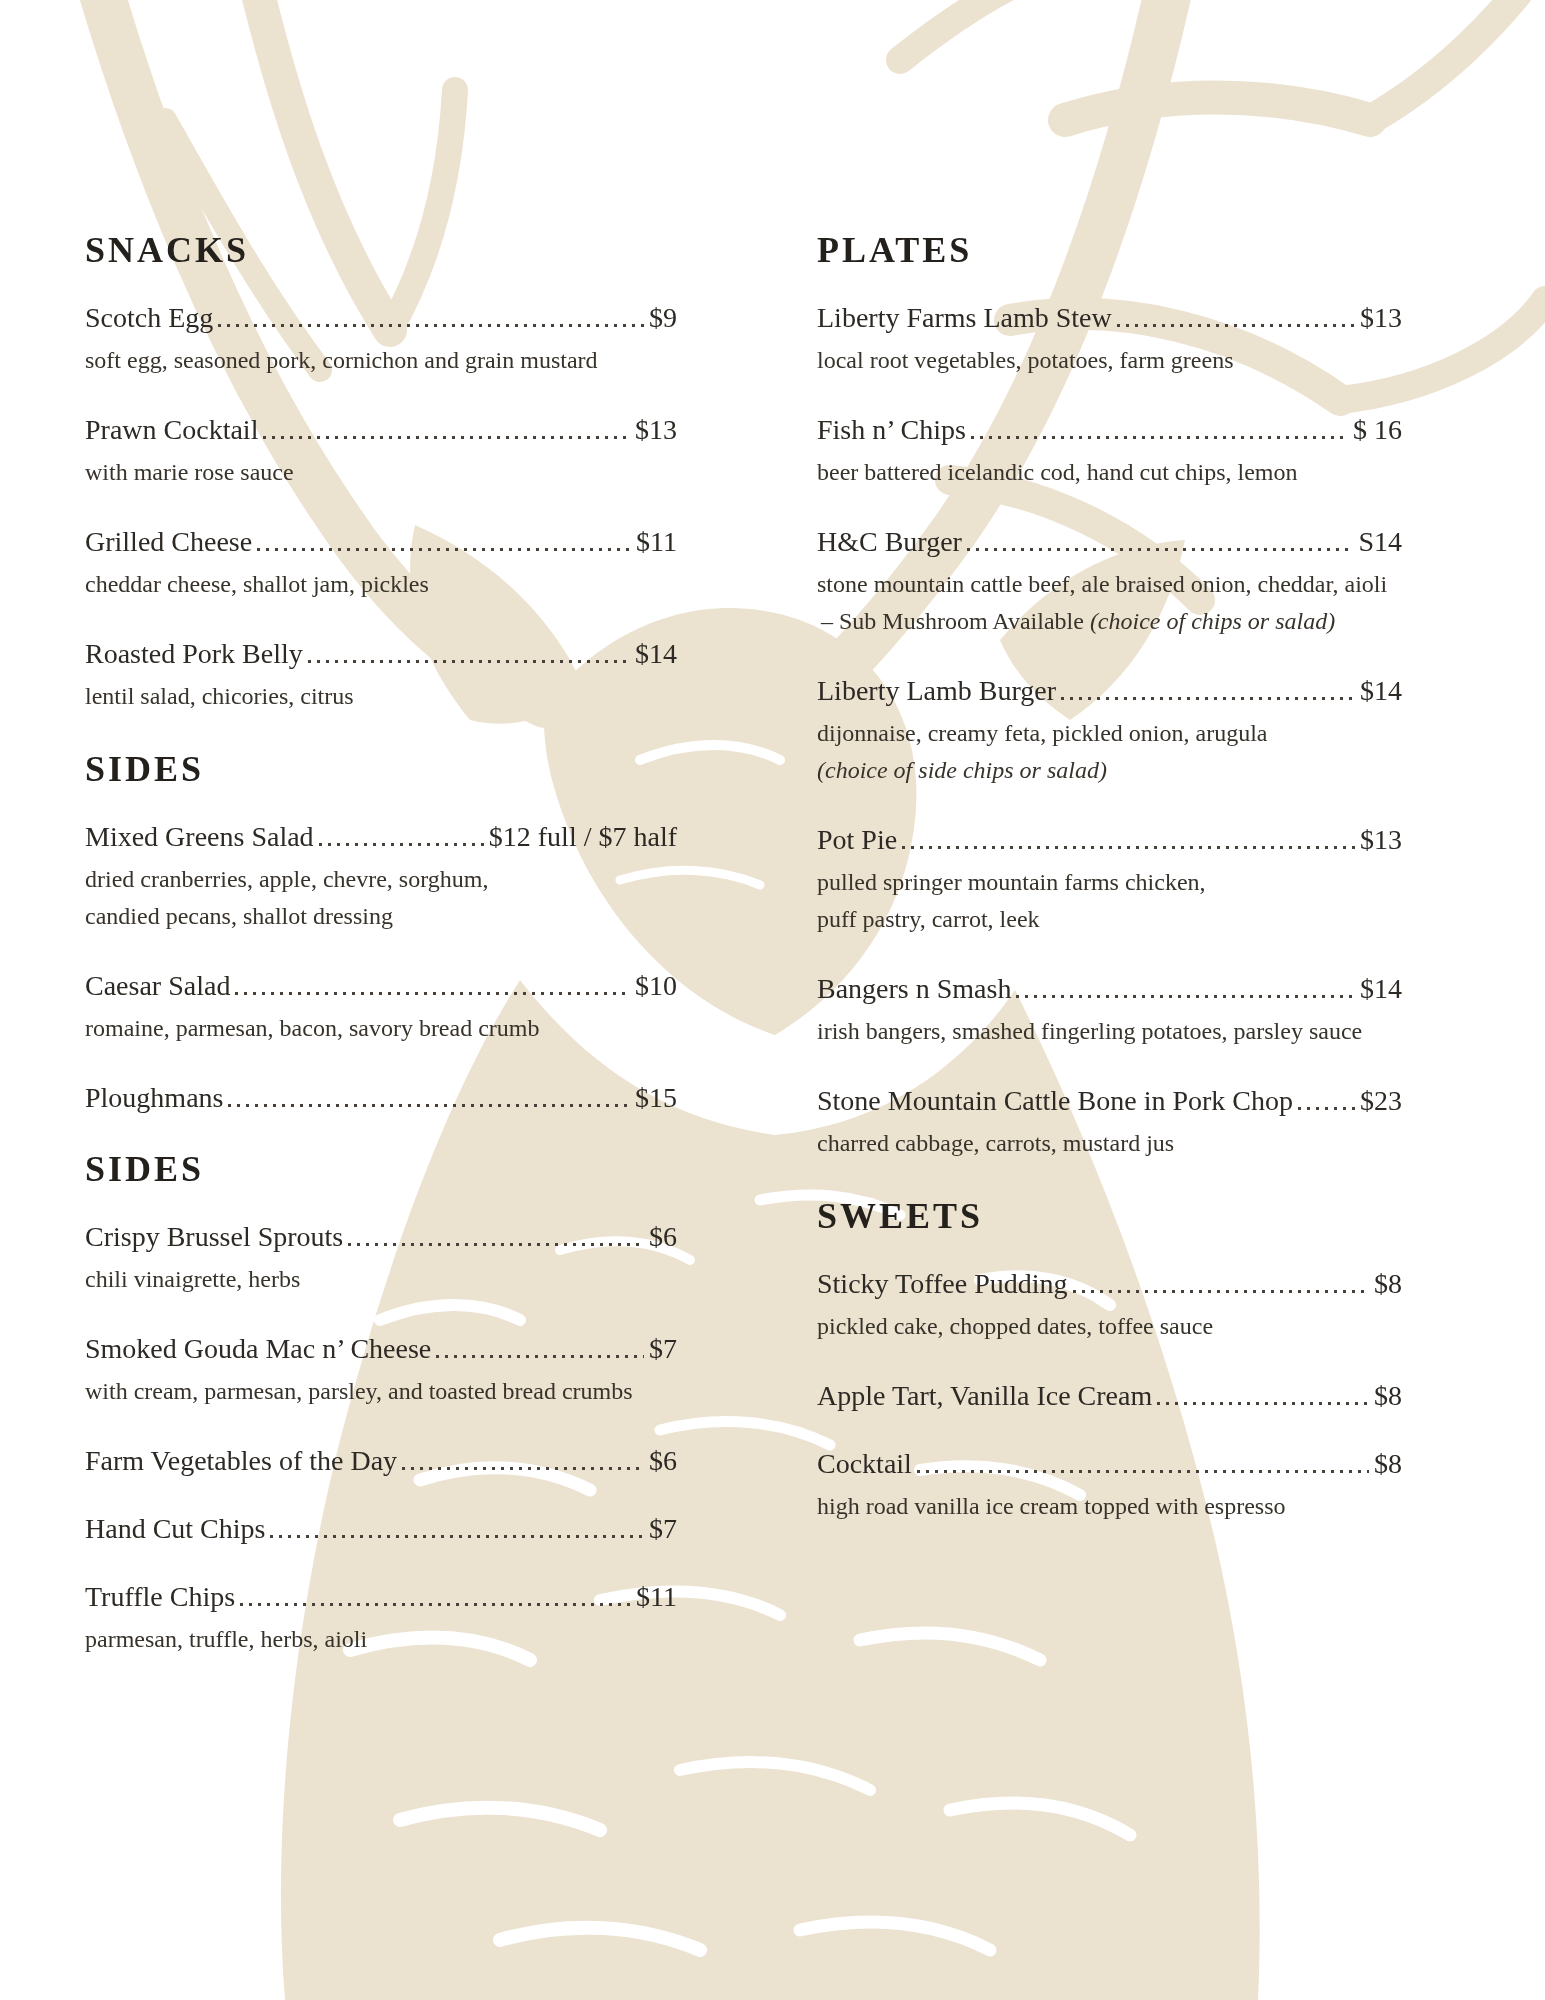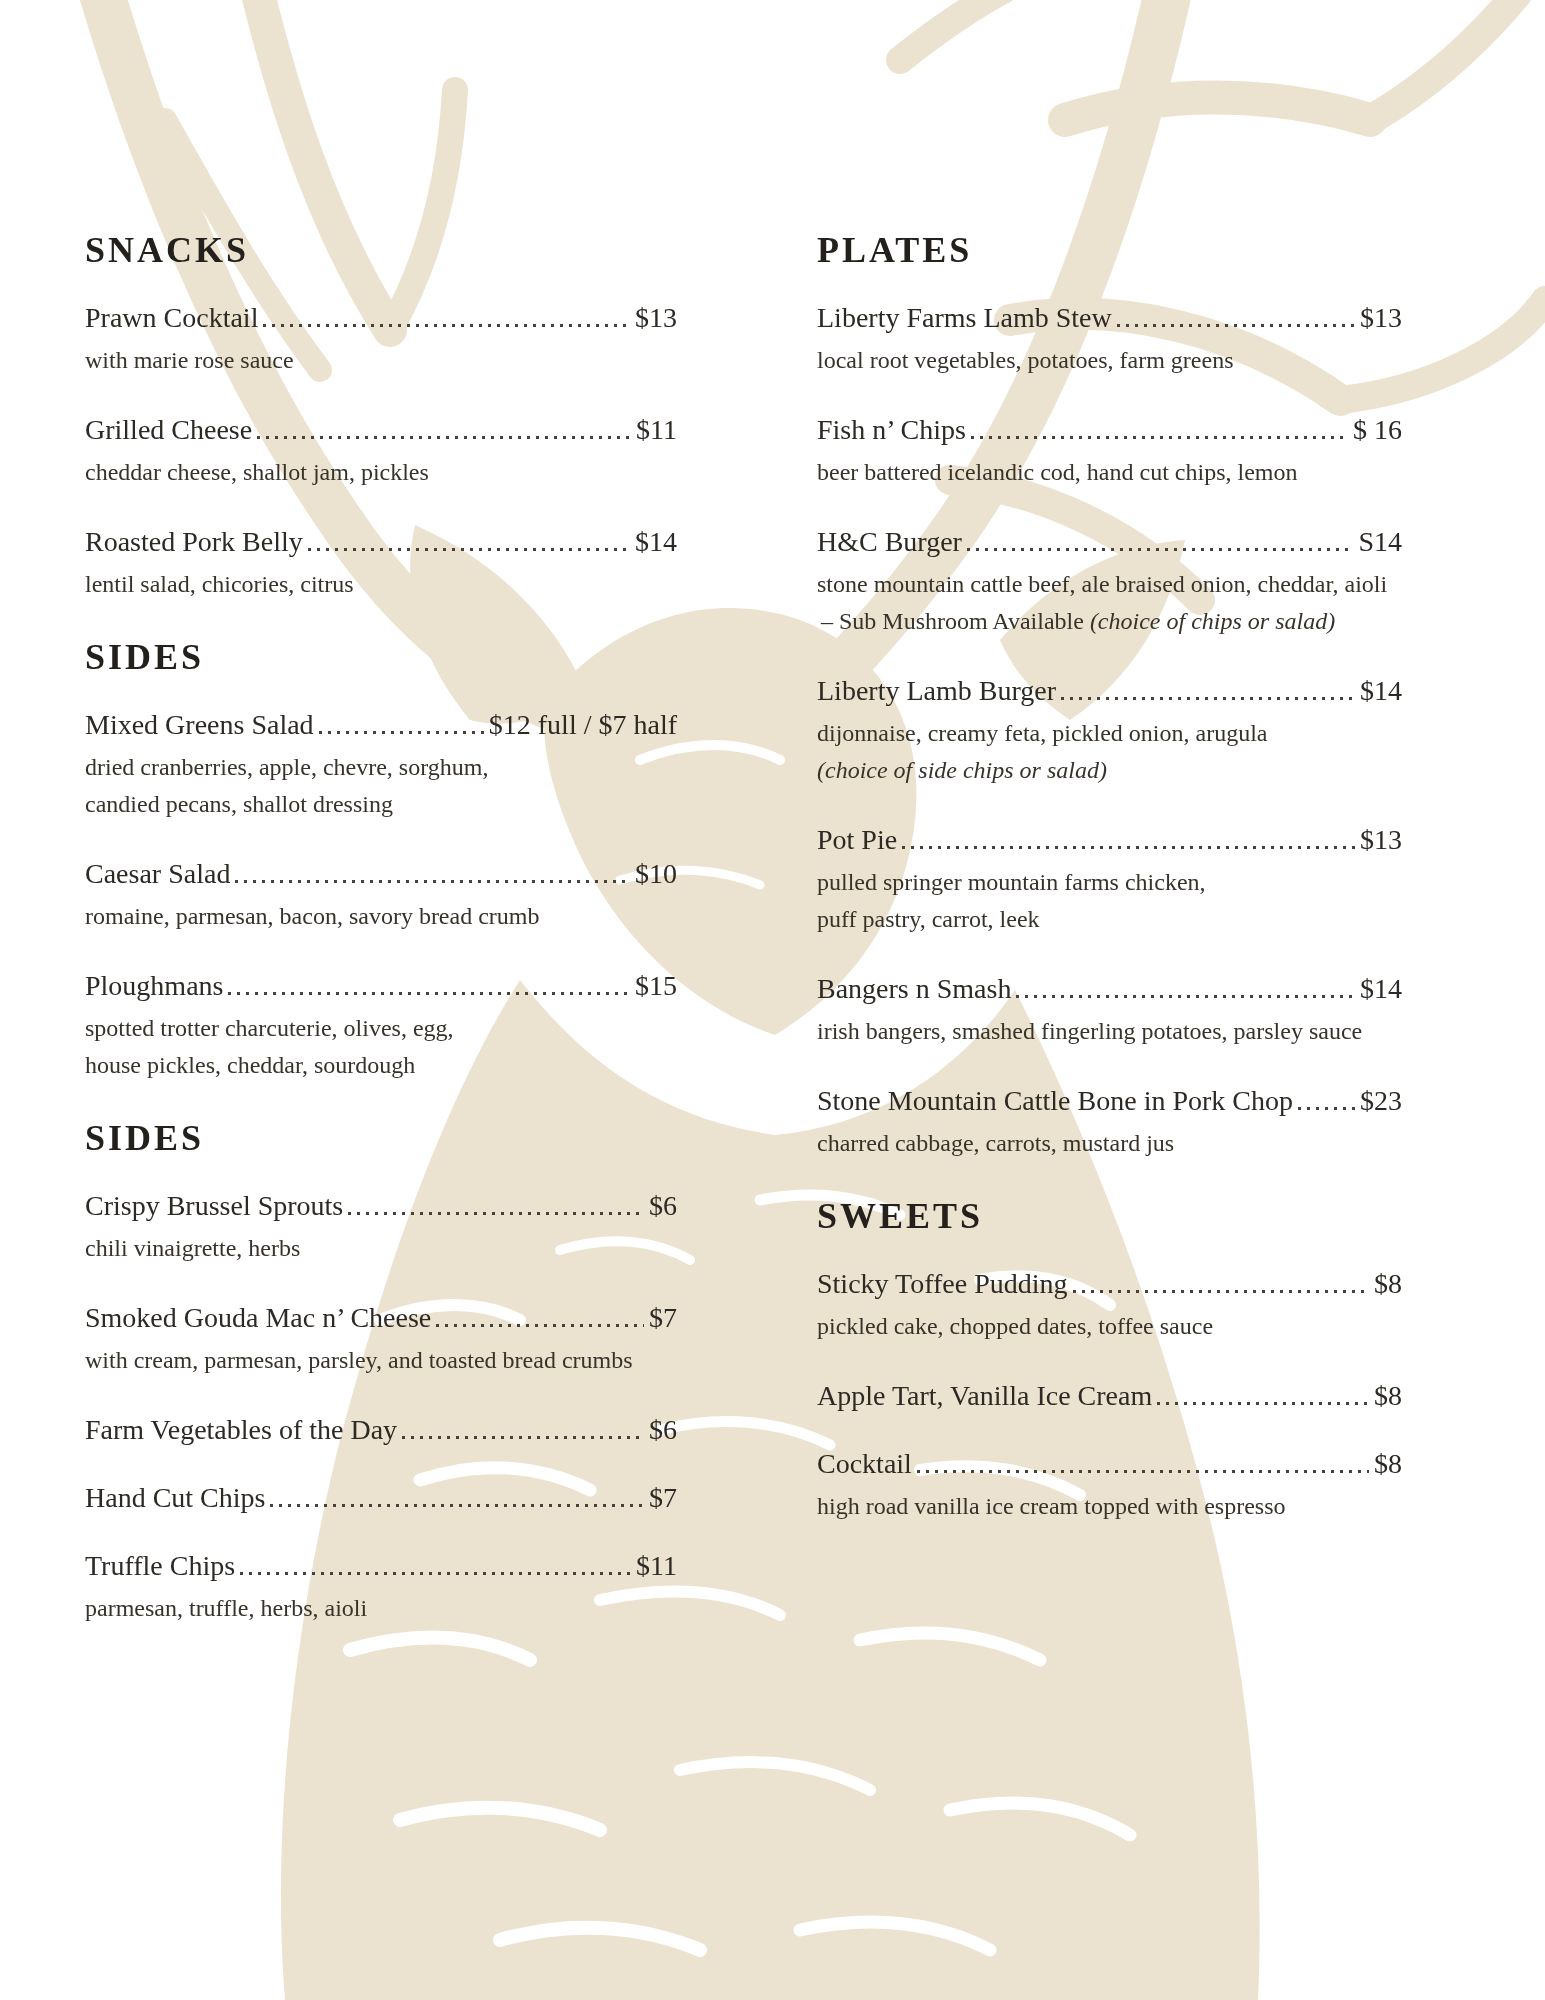--- a/index.html
+++ b/index.html
@@ -78,20 +78,30 @@
     <path d="M500,1940 C570,1920 640,1925 700,1950" stroke-width="14"></path>
     <path d="M800,1930 C870,1915 935,1922 990,1950" stroke-width="13"></path>
   </g>
 </svg>
 
 <div class="col" id="col-left">
 
   <div class="section">
     <h2 class="sec-title">SNACKS</h2>
 
+    <div class="item">
+      <div class="row">
+        <span class="iname">Scotch Egg</span>
+        <span class="leader"></span>
+        <span class="price">$9</span>
+      </div>
+      <div class="desc">
+        <div>soft egg, seasoned pork, cornichon and grain mustard</div>
+      </div>
+    </div>
 
     <div class="item">
       <div class="row">
         <span class="iname">Prawn Cocktail</span>
         <span class="leader"></span>
         <span class="price">$13</span>
       </div>
       <div class="desc">
         <div>with marie rose sauce</div>
       </div>
@@ -145,24 +155,20 @@
         <div>romaine, parmesan, bacon, savory bread crumb</div>
       </div>
     </div>
 
     <div class="item">
       <div class="row">
         <span class="iname">Ploughmans</span>
         <span class="leader"></span>
         <span class="price">$15</span>
       </div>
-      <div class="desc">
-        <div>spotted trotter charcuterie, olives, egg,</div>
-        <div>house pickles, cheddar, sourdough</div>
-      </div>
     </div>
   </div>
 
   <div class="section">
     <h2 class="sec-title">SIDES</h2>
 
     <div class="item">
       <div class="row">
         <span class="iname">Crispy Brussel Sprouts</span>
         <span class="leader"></span>

